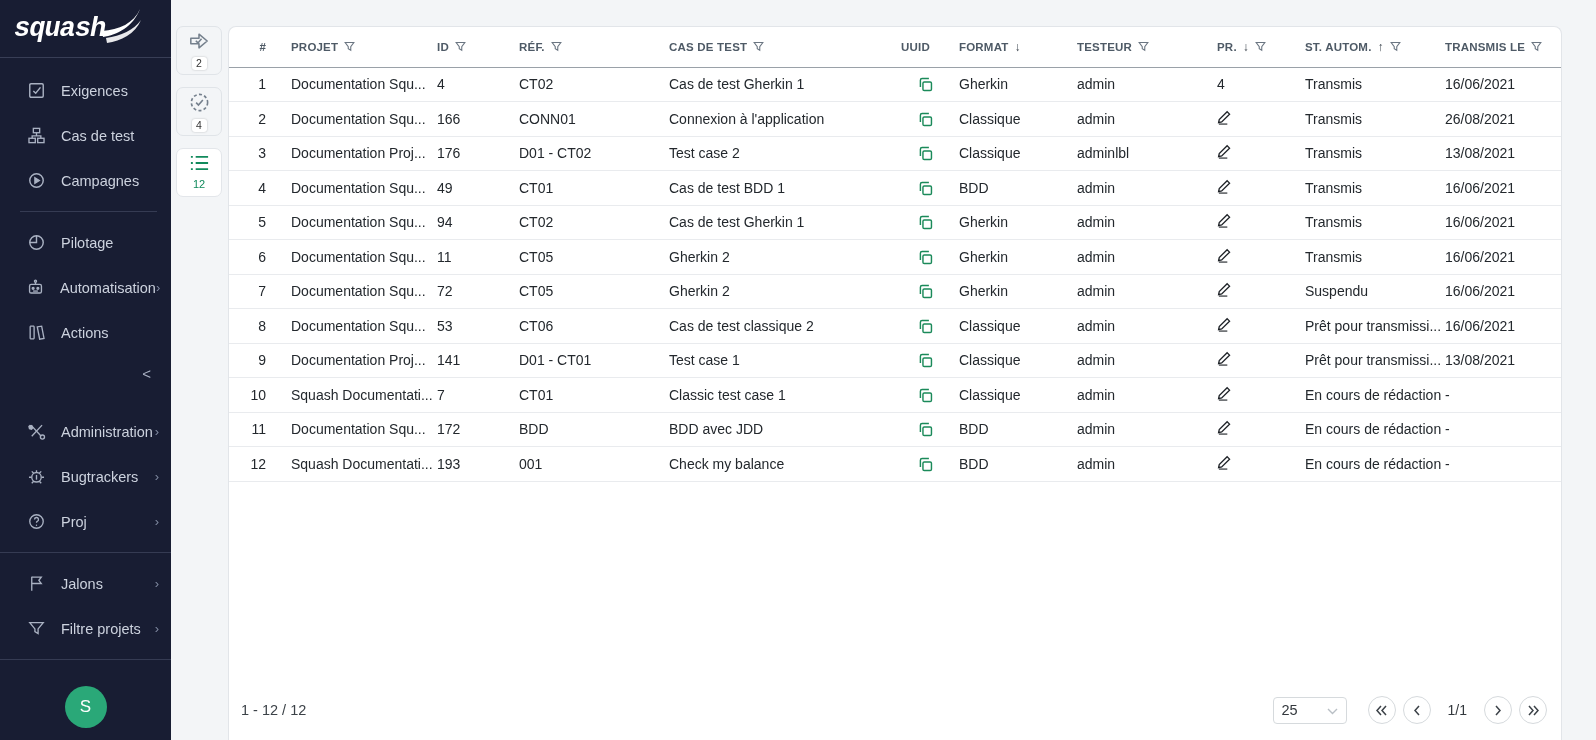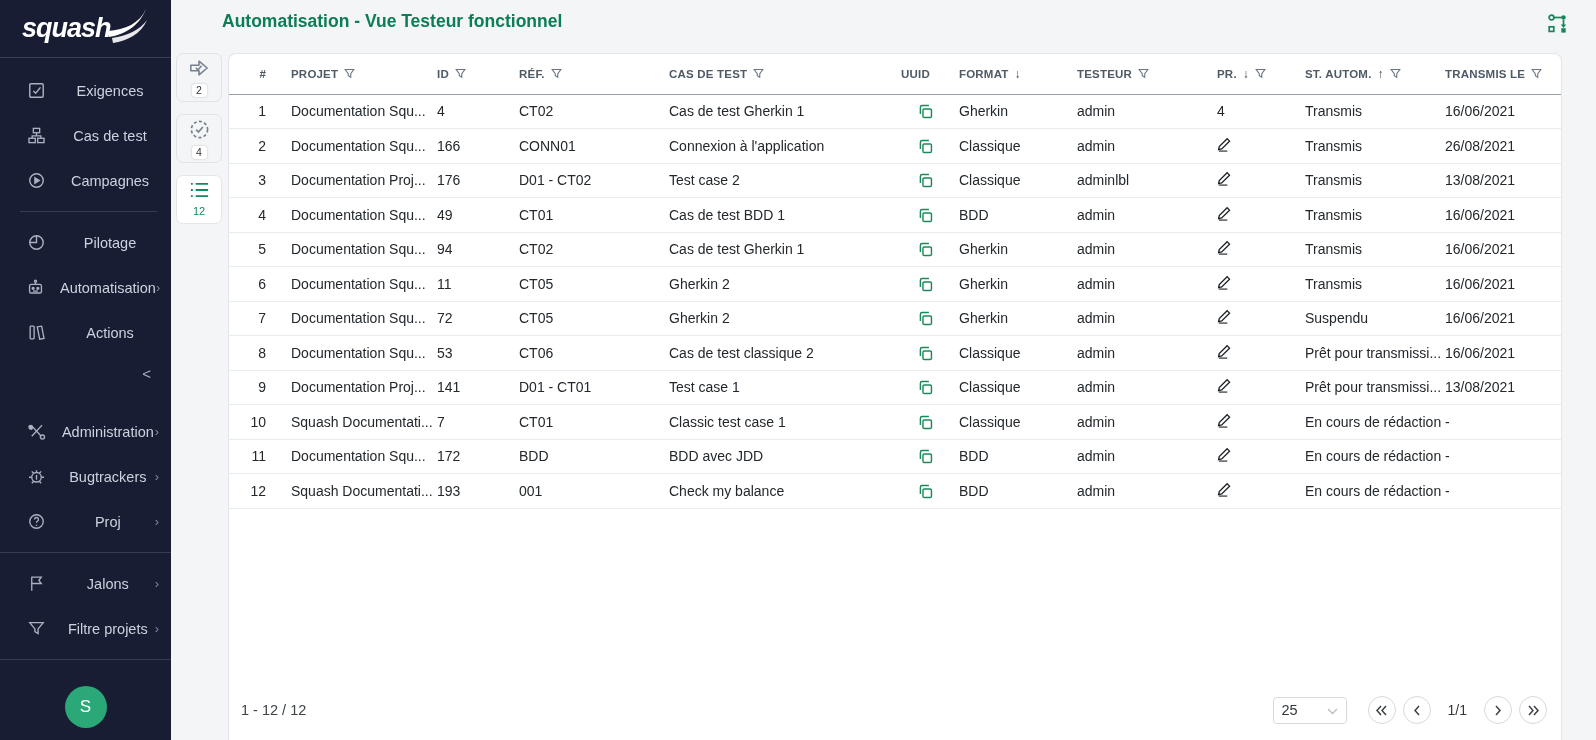--- a/index.html
+++ b/index.html
@@ -1,25 +1,25 @@
 <!DOCTYPE html>
 <html><head>
 <meta charset="utf-8">
 <style>
   * { margin:0; padding:0; box-sizing:border-box; }
   html,body { width:1596px; height:740px; overflow:hidden; }
   body { font-family:"Liberation Sans", sans-serif; background:#f3f5f7; display:flex; }
 
   
   .sidebar { width:171px; min-width:171px; height:740px; background:#181d33; color:#c9cfdc; display:flex; flex-direction:column; }
-  .logo { height:58px; display:flex; align-items:center; padding-left:22px; border-bottom:1px solid rgba(140,150,180,.28); }
+  .logo { height:58px; display:flex; align-items:center; padding-left:14px; border-bottom:1px solid rgba(140,150,180,.28);font-family:Liberation Mono, monospace; }
   .logo-text { color:#fff; font-size:27px; font-weight:bold; font-style:italic; letter-spacing:-1px; }
   .logo-swoosh { margin-left:-4px; margin-top:-6px; }
   .nav { flex:1; display:flex; flex-direction:column; padding-top:10px; }
-  .nav-item { height:45px; display:flex; align-items:center; padding:0 12px 0 26px; cursor:pointer; font-size:14.5px; color:#ccd2de;text-align:center; }
+  .nav-item { height:45px; display:flex; align-items:center; padding:0 12px 0 26px; cursor:pointer; font-size:14.5px; color:#ccd2de; }
   .nav-ico { width:20px; height:20px; margin-right:15px; display:inline-flex; align-items:center; justify-content:center; color:#a9b1c2; }
   .nav-ico svg { width:19px; height:19px; }
   .nav-label { flex:1; white-space:nowrap; }
   .nav-chevron { color:#7f88a0; font-size:13px; }
   .nav-divider { height:1px; background:rgba(140,150,180,.25); margin:8px 14px 8px 20px; }
   .nav-divider-full { height:1px; background:rgba(140,150,180,.25); margin:8px 0; }
   .nav-collapse { height:36px; display:flex; align-items:center; justify-content:flex-end; padding-right:20px; color:#aab2c4; font-size:15px; cursor:pointer; }
   .nav-spacer { height:18px; }
   .avatar-zone { height:66px; display:flex; align-items:center; justify-content:center; }
   .avatar { width:42px; height:42px; border-radius:50%; background:#2aa878; color:#fff; font-size:17px; display:flex; align-items:center; justify-content:center; cursor:pointer; }
@@ -199,34 +199,20 @@
       </div>
       <div class="nav-divider-full"></div>
     </nav>
   <div class="avatar-zone">
     <div class="avatar">S</div>
   </div>
 </aside>
 
 <main class="main">
   <div class="main-header">
-    <div class="title-row">
-      <h1 class="page-title">Automatisation - Vue Testeur fonctionnel</h1>
-      <span class="workflow-btn">
-        <svg width="21" height="21" viewBox="0 0 21 21" fill="none" stroke="#17855c" stroke-width="1.7">
-          <circle cx="4.5" cy="4.5" r="2.4"></circle>
-          <rect x="2.2" y="13.8" width="4.6" height="4.6"></rect>
-          <path d="M7 4.5 h8.5"></path>
-          <circle cx="16.5" cy="4.5" r="2.2" fill="#17855c" stroke="none"></circle>
-          <path d="M16.5 7 v6"></path>
-          <path d="M13.8 11.5 l2.7 3.6 2.7-3.6" fill="#17855c" stroke="none"></path>
-          <rect x="14.3" y="15.2" width="4.4" height="4.4" fill="#17855c" stroke="none"></rect>
-        </svg>
-      </span>
-    </div>
   </div>
 
   <div class="content">
     <div class="rail" id="rail">
         <div class="rail-btn">
           <span><svg width="22" height="20" viewBox="0 0 24 22" fill="none" stroke="currentColor" stroke-width="1.7" stroke-linejoin="round">
               <path d="M3 8 h9 V3.5 L21 11 l-9 7.5 V14 H3 Z"></path>
               <path d="M8.5 10.8 l2.3 2.3 4-4.5"></path>
             </svg></span>
           <span class="badge">2</span>

